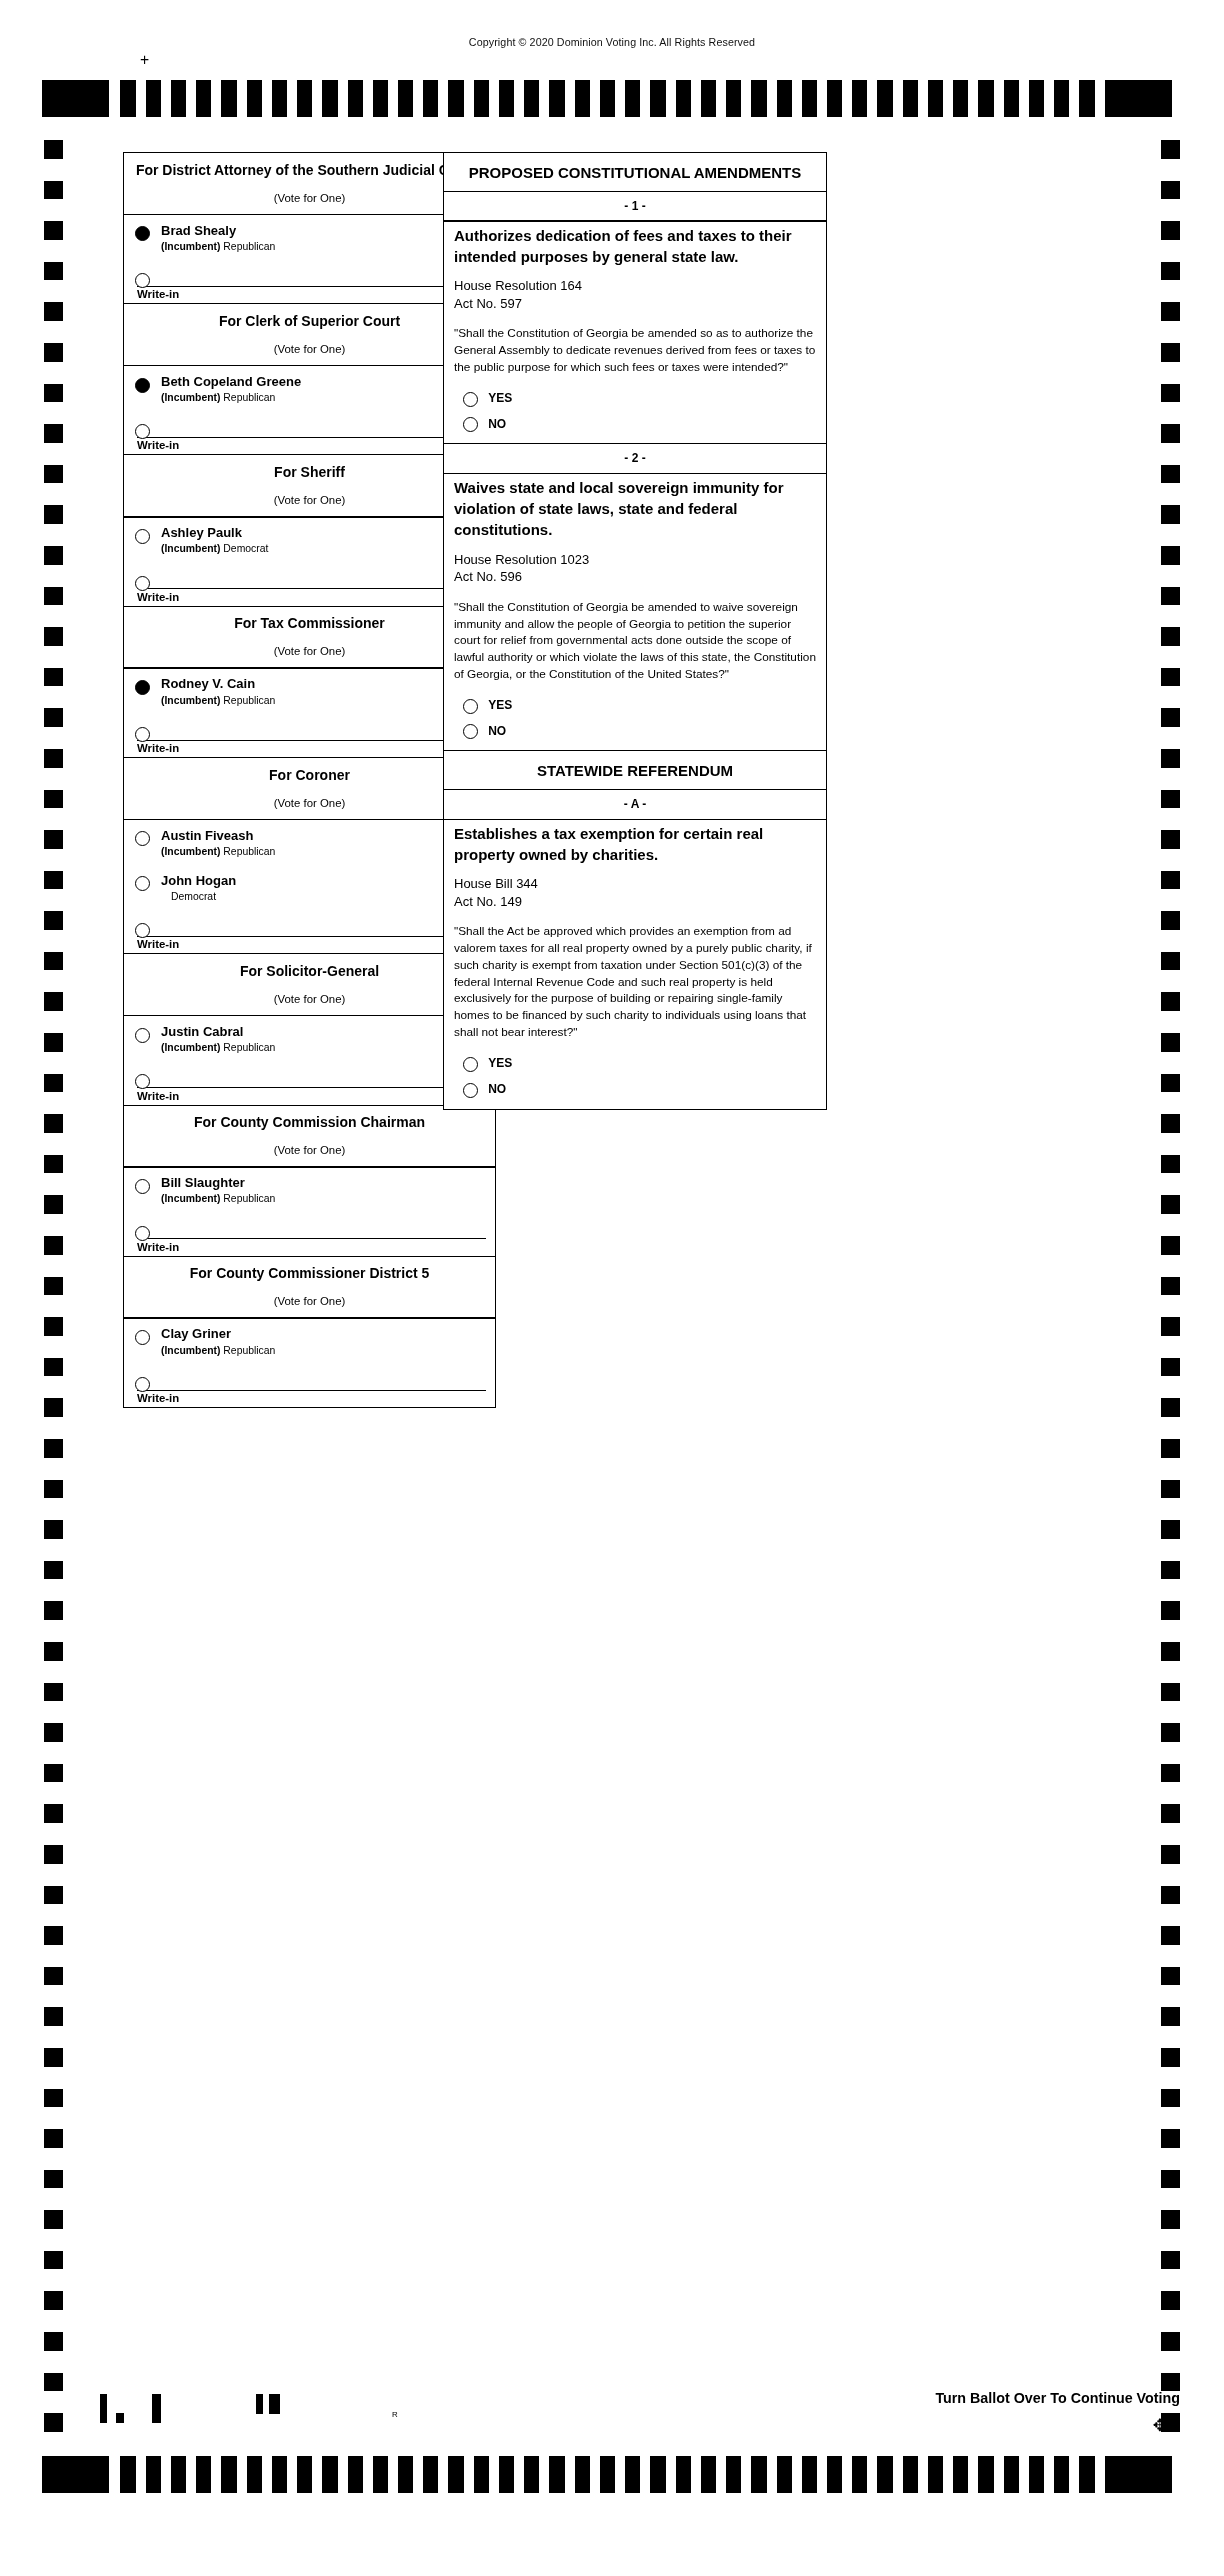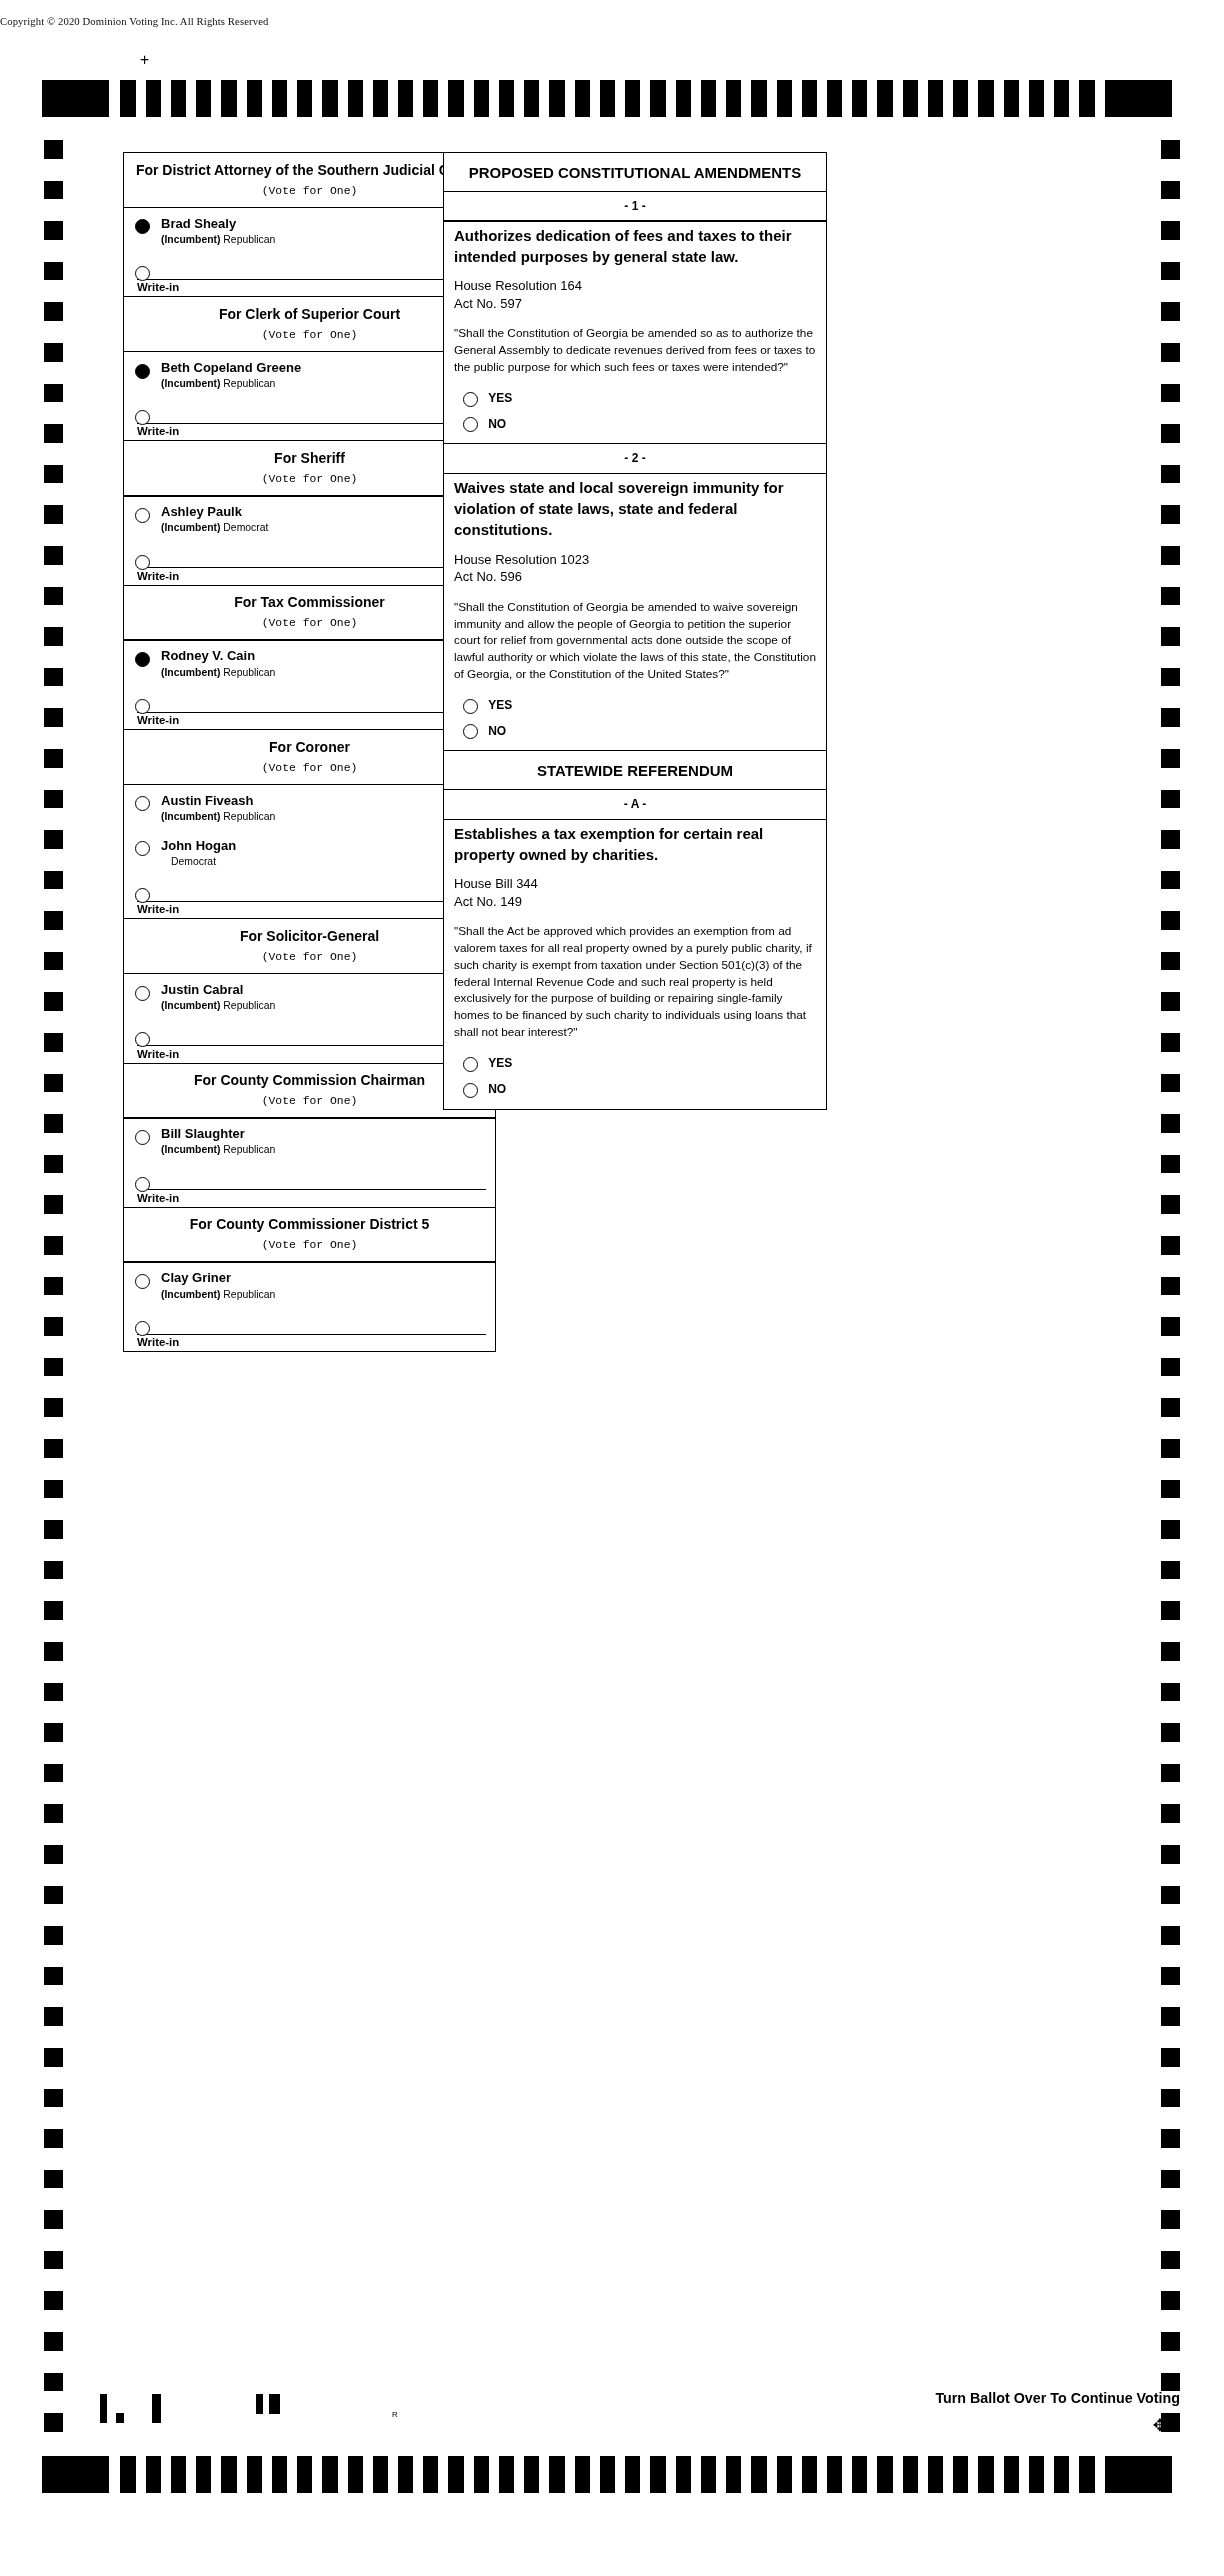--- a/index.html
+++ b/index.html
@@ -12,27 +12,27 @@
     height: 2576px;
     position: relative;
     font-family: "Liberation Sans", sans-serif;
     color: #000;
     overflow: hidden;
   }
 
   
   .copyright {
     position: absolute;
-    top: 15px;
+    top: 36px;
     left: 0;
     width: 100%;
+    text-align: center;
     font-size: 10.7px;
     letter-spacing: 0.1px;
     color: #111;
-    font-family: Liberation Serif, serif;
   }
 
   
   .plus-mark {
     position: absolute;
     left: 140px;
     top: 52px;
     font-size: 15.7px;
     line-height: 1;
     font-weight: 400;
@@ -108,22 +108,21 @@
     text-align: center;
     padding: 8.6px 7.2px 5.7px 7.2px;
   }
   .contest-title {
     font-weight: bold;
     font-size: 14px;
     line-height: 1.22;
   }
   .contest-sub {
     font-size: 11.4px;
-    margin-top: 6px;
-    font-family: Liberation Mono, monospace;
+    margin-top: 13px;
   }
   .contest-rule {
     height: 1.4px;
     background: #000;
     margin: 4.3px 0 0 0;
   }
 
   .cand {
     position: relative;
     padding: 8.6px 7.2px 7.2px 37px;

